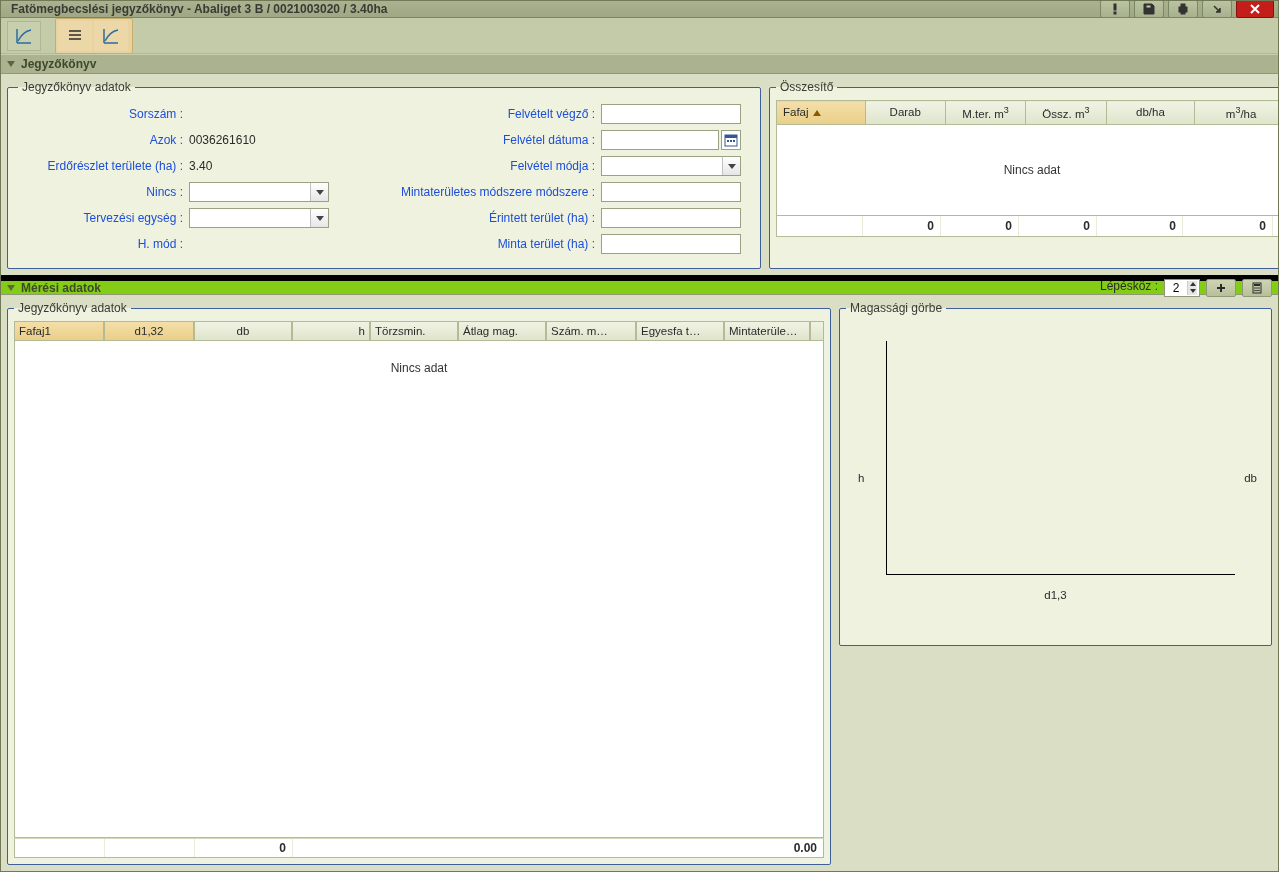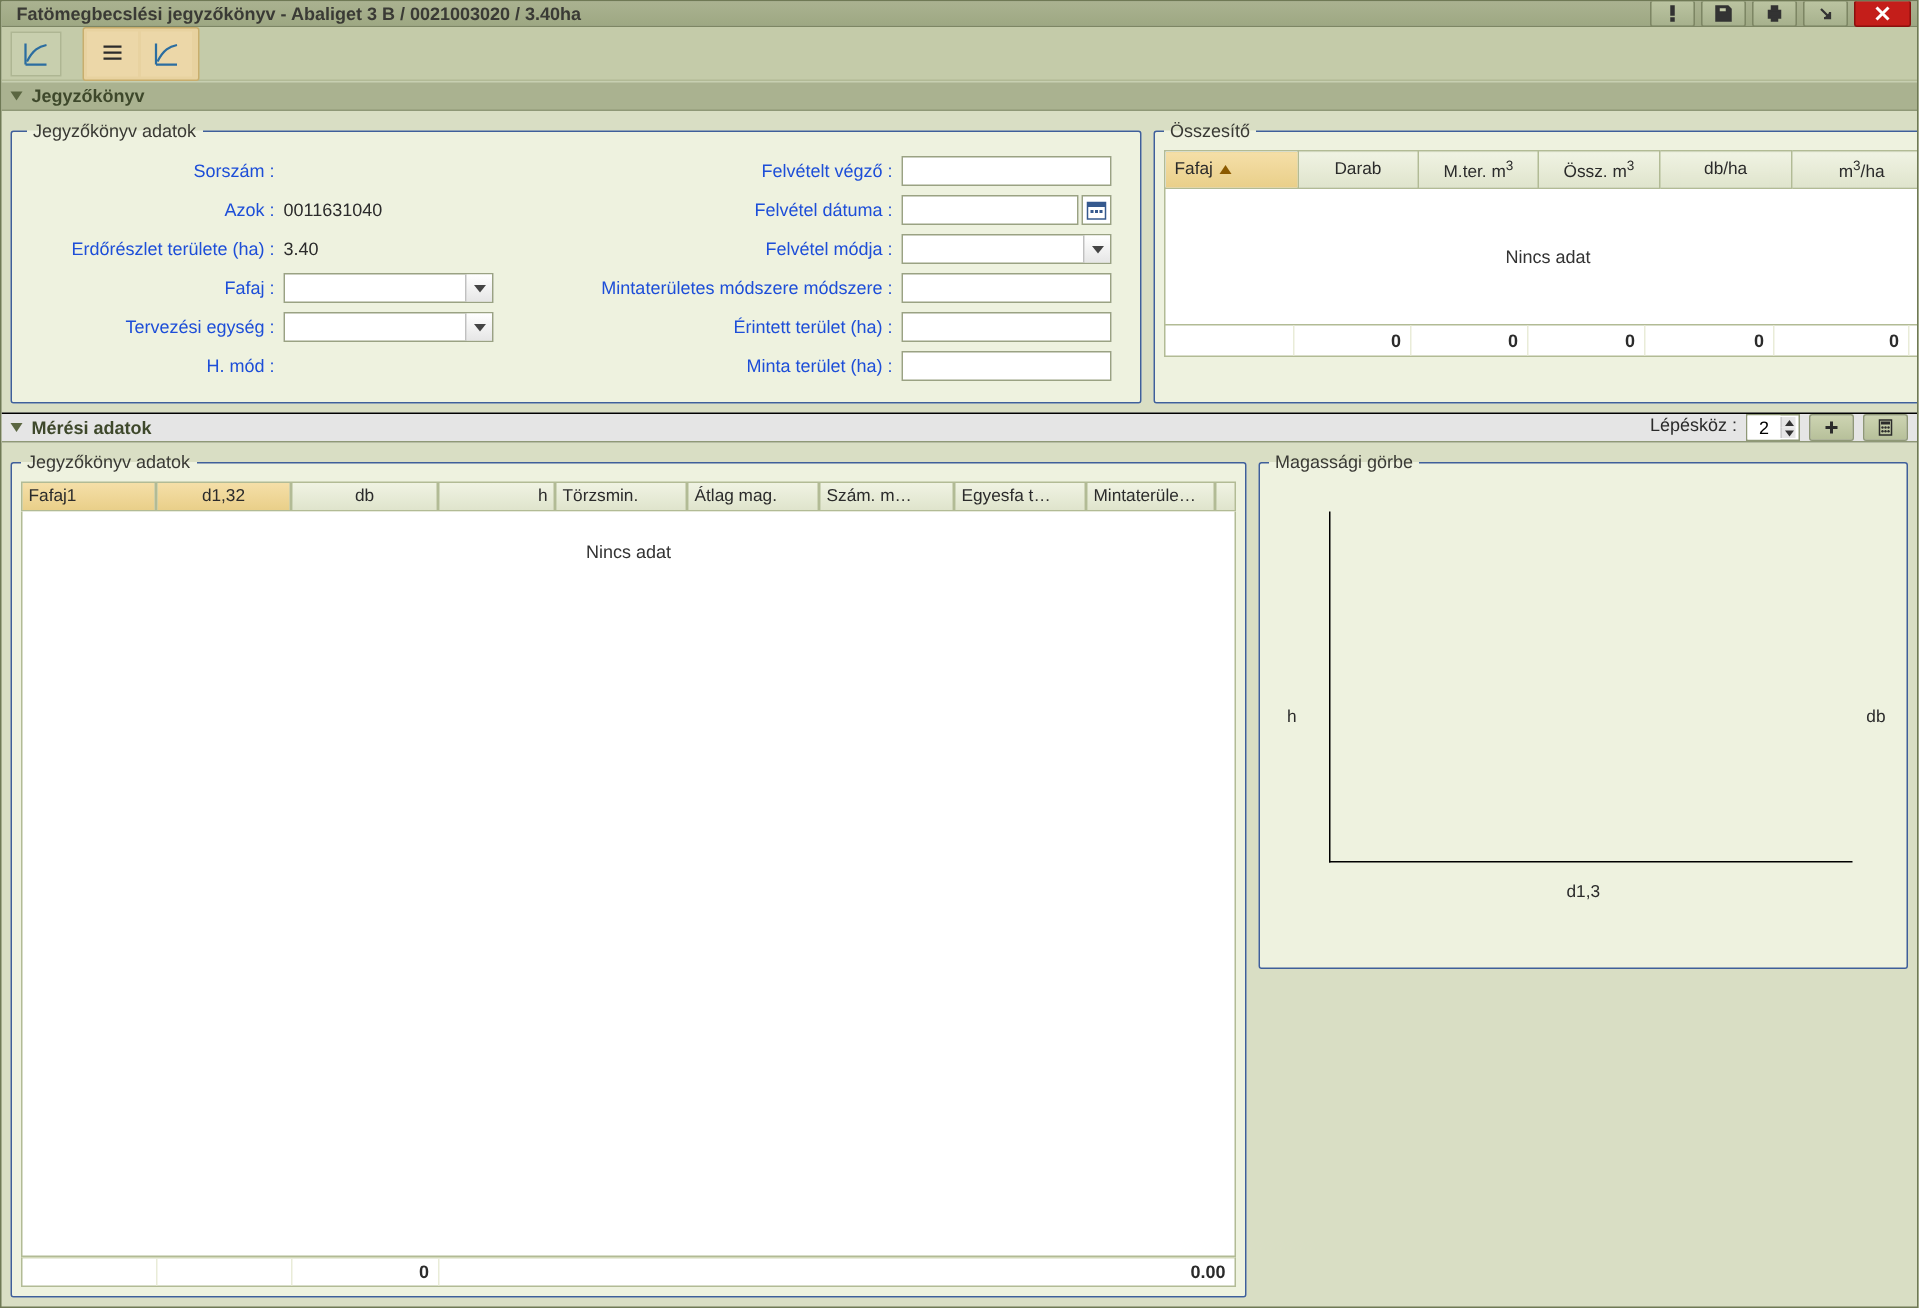--- a/index.html
+++ b/index.html
@@ -124,21 +124,21 @@
     border-left:1px solid #b2bb95; border-right:1px solid #b2bb95; color:#333;
   }
   .sum-footer {
     display:grid; grid-template-columns: 86px 78px 78px 78px 86px 90px 14px;
     border:1px solid #b2bb95; background:#fff; font-weight:bold; text-align:right;
   }
   .sum-footer div { border-right:1px solid #e9ecd8; padding:3px 6px 3px 0; }
 
   
   .meresi-strip {
-    height:20px; background:#e5e5e5; border-top:1px solid #000000; border-bottom:1px solid #8f9877;
+    height:20px; background:#84cc16; border-top:6px solid #000000; border-bottom:1px solid #8f9877;
     display:flex; align-items:center; padding:0 6px; gap:6px;
   }
   .meresi-strip .right { margin-left:auto; display:flex; align-items:flex-start; gap:6px; }
   .meresi-strip .btn {
     width:30px; height:18px; background:linear-gradient(#cdd4b2,#b7c09a);
     border:1px solid #8f9877; border-radius:2px; display:flex; align-items:center; justify-content:center;
     cursor:pointer;
   }
   .meresi-strip .btn.icon svg{width:12px;height:12px;}
   .spin {
@@ -259,21 +259,21 @@
   <fieldset class="fs" style="flex:0 0 754px;">
     <legend>Jegyzőkönyv adatok</legend>
     <div class="form-grid">
 
       <label>Sorszám :</label>
       <span class="val"></span>
       <label>Felvételt végző :</label>
       <div class="txt"></div>
 
       <label>Azok :</label>
-      <span class="val">0011631040</span>
+      <span class="val">0036261610</span>
       <label>Felvétel dátuma :</label>
       <div style="display:flex;">
         <div class="txt" style="flex:1;"></div>
         <div class="calbtn">
           <svg viewBox="0 0 14 14">
               <rect x="1" y="2" width="12" height="11" fill="#fff" stroke="#35598e"></rect>
               <rect x="1" y="2" width="12" height="3" fill="#35598e"></rect>
               <rect x="3" y="7" width="2" height="2" fill="#35598e"></rect>
               <rect x="6" y="7" width="2" height="2" fill="#35598e"></rect>
               <rect x="9" y="7" width="2" height="2" fill="#35598e"></rect>
@@ -281,21 +281,21 @@
         </div>
       </div>
 
       <label>Erdőrészlet területe (ha) :</label>
       <span class="val">3.40</span>
       <label>Felvétel módja :</label>
       <div class="combo">
           <div class="arrow"></div>
         </div>
 
-      <label>Fafaj :</label>
+      <label>Nincs :</label>
       <div class="combo">
           <div class="arrow"></div>
         </div>
       <label>Mintaterületes módszere módszere :</label>
       <div class="txt"></div>
 
       <label>Tervezési egység :</label>
       <div class="combo">
           <div class="arrow"></div>
         </div>

